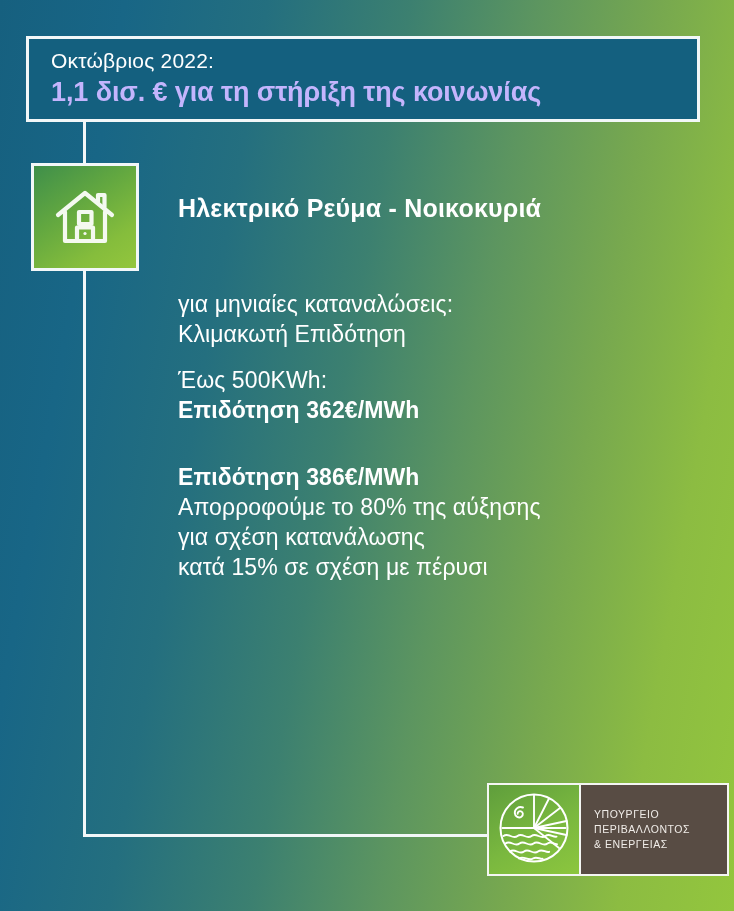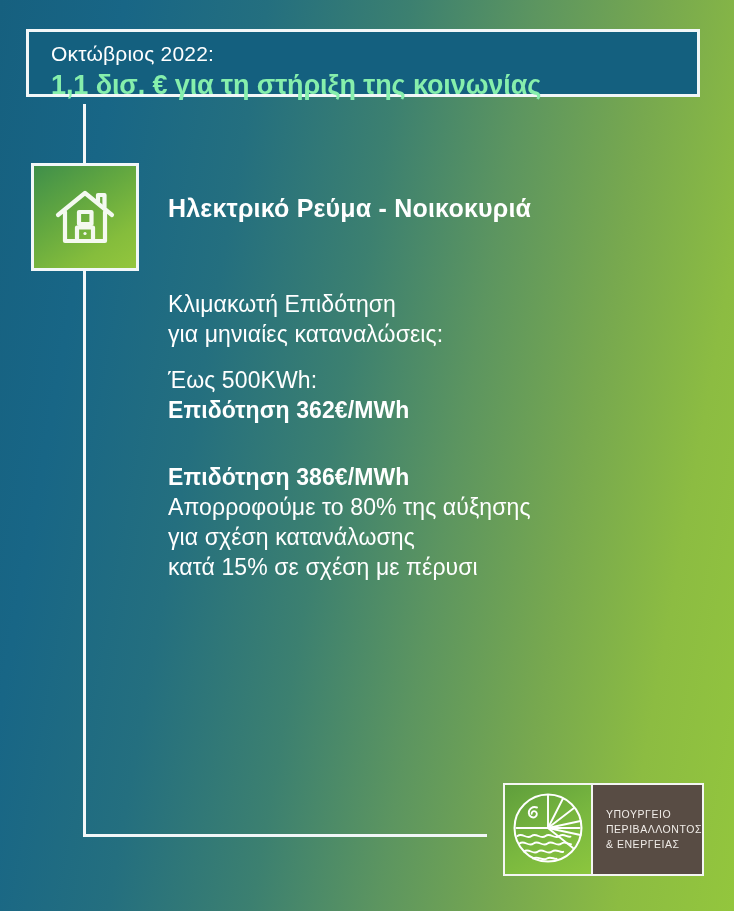--- a/index.html
+++ b/index.html
@@ -41,39 +41,39 @@
     left: 83px;
     top: 834px;
     width: 404px;
     height: 3px;
   }
 
   
   #header-banner {
     position: absolute;
     left: 26px;
-    top: 29px;
+    top: 36px;
     width: 674px;
-    height: 68px;
+    height: 86px;
     box-sizing: border-box;
     background: #14607f;
     border: 3px solid #f2f7f8;
     padding: 9px 0 0 22px;
     z-index: 3;
   }
   #header-date {
     color: #ffffff;
     font-size: 21px;
     line-height: 26px;
     letter-spacing: 0.2px;
     font-weight: 400;
     white-space: nowrap;
   }
   #header-headline {
-    color: #86efac;
+    color: #c4b5fd;
     font-size: 27px;
     line-height: 34px;
     font-weight: 700;
     letter-spacing: -0.1px;
     white-space: nowrap;
     margin-top: 1px;
   }
 
   
   #icon-tile {
@@ -88,21 +88,21 @@
     z-index: 4;
     display: flex;
     align-items: center;
     justify-content: center;
   }
   #icon-tile svg { display: block; }
 
   
   #content {
     position: absolute;
-    left: 168px;
+    left: 178px;
     top: 192px;
     width: 530px;
     z-index: 2;
   }
   #section-title {
     color: #ffffff;
     font-size: 25px;
     font-weight: 700;
     line-height: 32px;
     letter-spacing: 0.2px;
@@ -121,28 +121,27 @@
     letter-spacing: 0.1px;
     white-space: nowrap;
   }
   .line.bold { font-weight: 700; }
 
   
   #ministry-logo {
     position: absolute;
     left: 487px;
     top: 783px;
-    width: 201px;
+    width: 242px;
     height: 93px;
     display: flex;
     border: 2px solid #f4f6f3;
     box-sizing: border-box;
     z-index: 5;
     background: #584c44;
-    margin-left: 16px;
   }
   #logo-emblem-panel {
     width: 92px;
     height: 100%;
     background: linear-gradient(150deg, #5f9e3c 0%, #7ab83f 55%, #8cc63e 100%);
     display: flex;
     align-items: center;
     justify-content: center;
     border-right: 2px solid #f4f6f3;
     box-sizing: border-box;
@@ -189,22 +188,22 @@
         <circle cx="31" cy="45.5" r="1.6" fill="#f4f9f0" stroke="none"></circle>
       </svg>
     </span>
   </div>
 
   <div id="content">
 
     <div id="section-title">Ηλεκτρικό Ρεύμα - Νοικοκυριά</div>
 
     <div class="block" id="block-intro">
+      <div class="line">για μηνιαίες καταναλώσεις:</div>
       <div class="line">Κλιμακωτή Επιδότηση</div>
-      <div class="line">για μηνιαίες καταναλώσεις:</div>
     </div>
 
     <div class="block" id="block-tier1">
       <div class="line">Έως 500KWh:</div>
       <div class="line bold">Επιδότηση 362€/MWh</div>
     </div>
 
     <div class="block" id="block-tier2">
       <div class="line bold">Επιδότηση 386€/MWh</div>
       <div class="line">Απορροφούμε το 80% της αύξησης</div>

